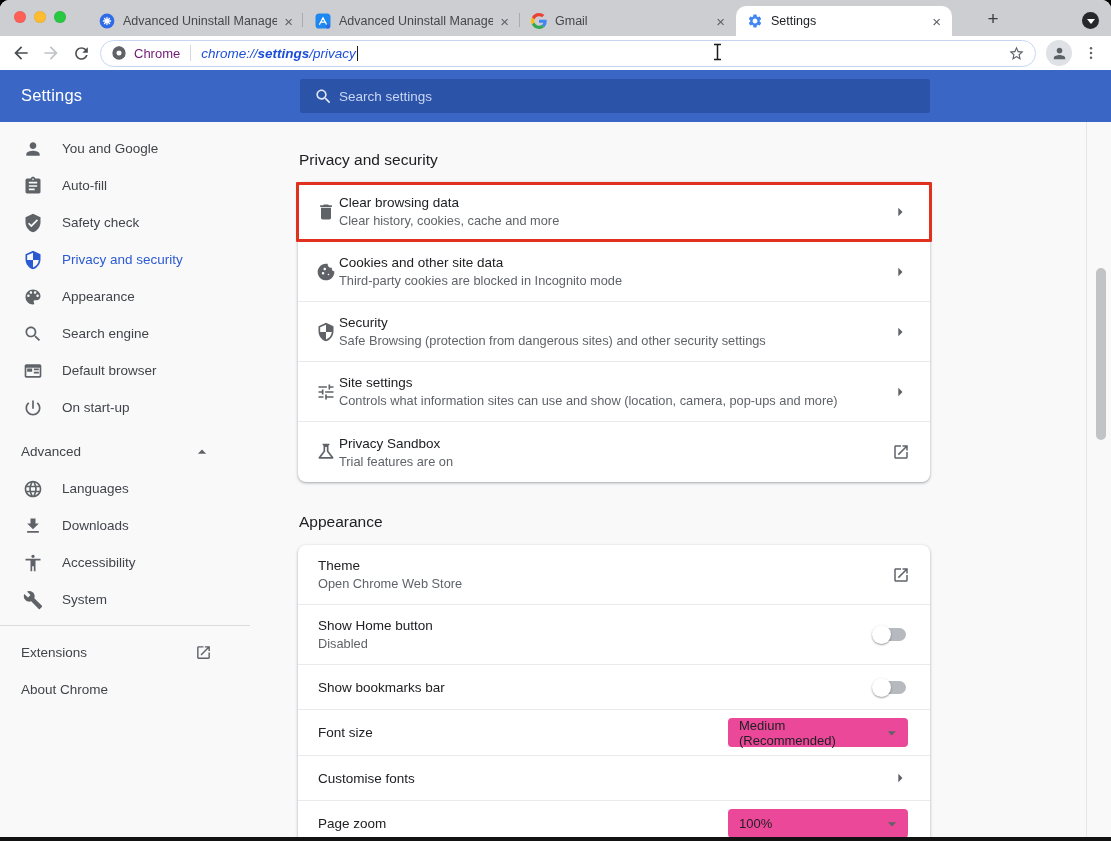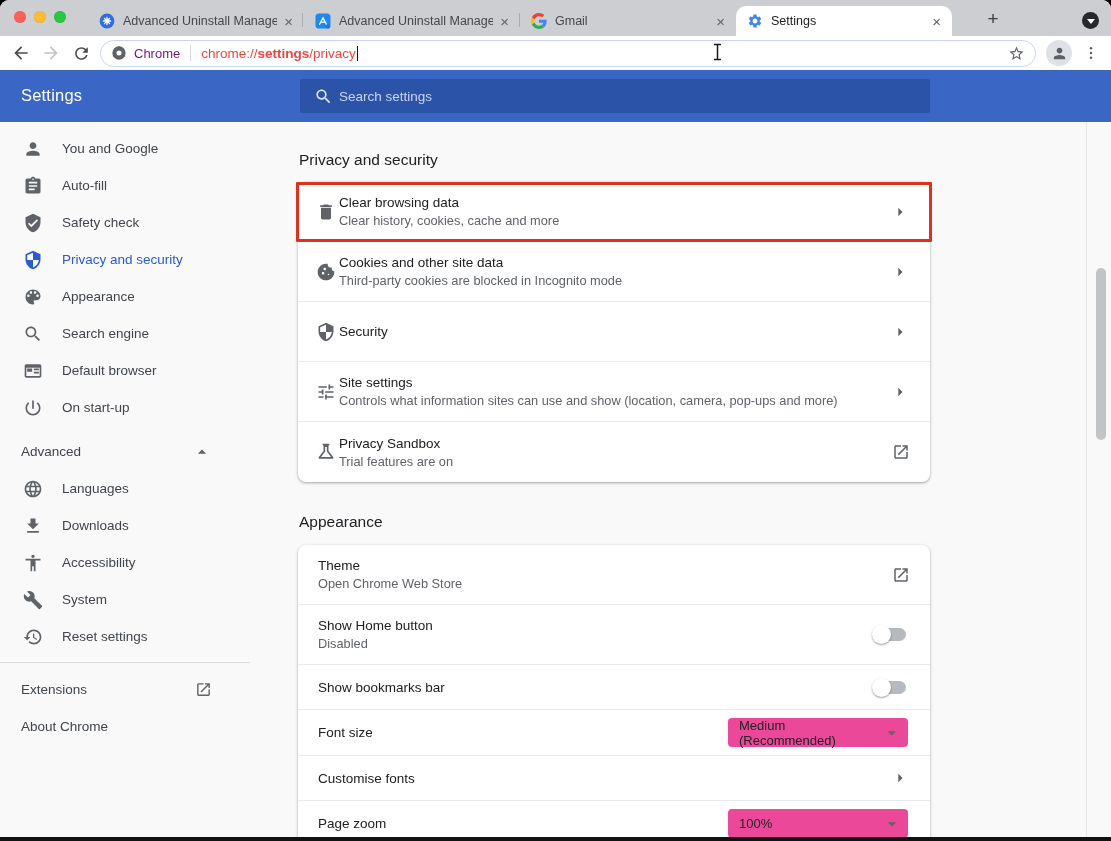--- a/index.html
+++ b/index.html
@@ -23,21 +23,21 @@
              background:#26282B;display:flex;align-items:center;justify-content:center;}
   .tabsearch .tri{width:0;height:0;border-left:4px solid transparent;border-right:4px solid transparent;
                   border-top:5px solid #fff;margin-top:1px;}
   
   .toolbar{position:absolute;top:36px;left:0;right:0;height:34px;background:#fff;display:flex;align-items:center;}
   .navbtn{width:30px;height:30px;display:flex;align-items:center;justify-content:center;flex:0 0 30px;}
   .omnibox{flex:1;height:25px;border:1.5px solid #C7D5F2;border-radius:14px;margin:0 8px 0 4px;
            display:flex;align-items:center;padding:0 10px;background:#fff;}
   .omni-label{font-size:13px;color:#701a75;margin-left:7px;}
   .omni-div{width:1px;height:16px;background:#D5D8DC;margin:0 10px;}
-  .omni-url{font-size:13.5px;color:#ef4444;white-space:nowrap;}
+  .omni-url{font-size:13.5px;color:#1d4ed8;white-space:nowrap;font-style:italic;}
   .caret{display:inline-block;width:1.5px;height:15px;background:#1a1a1a;vertical-align:-3px;margin-left:1px;}
   .avatar{width:26px;height:26px;border-radius:50%;background:#DEE1E5;display:flex;align-items:center;
           justify-content:center;margin:0 7px 0 2px;}
   .menudots{width:24px;height:30px;display:flex;align-items:center;justify-content:center;margin-right:8px;}
   
   .sheader{position:absolute;top:70px;left:0;right:0;height:52px;background:#3A67C6;}
   .sheader .title{position:absolute;left:21px;top:16px;color:#fff;font-size:16.5px;font-weight:500;letter-spacing:.2px;}
   .searchbox{position:absolute;left:300px;top:9px;width:630px;height:34px;background:#2B53A8;border-radius:2px;
              display:flex;align-items:center;}
   .searchbox .ph{font-size:13.5px;color:#C9D5F3;margin-left:6px;}
@@ -280,26 +280,20 @@
           <path fill="#5F6368" d="M12 2c1.1 0 2 .9 2 2s-.9 2-2 2-2-.9-2-2 .9-2 2-2zm9 7h-6v13h-2v-6h-2v6H9V9H3V7h18v2z"></path>
         </svg>
       <span>Accessibility</span>
     </div>
     <div class="sitem">
       <svg width="20" height="20" viewBox="0 0 24 24">
           <path fill="#5F6368" d="M22.7 19l-9.1-9.1c.9-2.3.4-5-1.5-6.9-2-2-5-2.4-7.4-1.3L9 6 6 9 1.6 4.7C.4 7.1.9 10.1 2.9 12.1c1.9 1.9 4.6 2.4 6.9 1.5l9.1 9.1c.4.4 1 .4 1.4 0l2.3-2.3c.5-.4.5-1.1.1-1.4z"></path>
         </svg>
       <span>System</span>
     </div>
-    <div class="sitem">
-      <svg width="20" height="20" viewBox="0 0 24 24">
-          <path fill="#5F6368" d="M13 3c-4.97 0-9 4.03-9 9H1l3.89 3.89.07.14L9 12H6c0-3.87 3.13-7 7-7s7 3.13 7 7-3.13 7-7 7c-1.93 0-3.68-.79-4.94-2.06l-1.42 1.42C8.27 19.99 10.51 21 13 21c4.97 0 9-4.03 9-9s-4.03-9-9-9zm-1 5v5l4.28 2.54.72-1.21-3.5-2.08V8H12z"></path>
-        </svg>
-      <span>Reset settings</span>
-    </div>
 
     <div class="sdivider"></div>
 
     <div class="srow-foot">
       <span>Extensions</span>
       <svg width="17" height="17" viewBox="0 0 24 24">
           <path fill="#5F6368" d="M19 19H5V5h7V3H5c-1.11 0-2 .9-2 2v14c0 1.1.89 2 2 2h14c1.1 0 2-.9 2-2v-7h-2v7zM14 3v2h3.59l-9.83 9.83 1.41 1.41L19 6.41V10h2V3h-7z"></path>
         </svg>
     </div>
     <div class="srow-foot">
@@ -336,20 +330,21 @@
         <svg class="trail" width="20" height="20" viewBox="0 0 24 24">
             <path fill="#5F6368" d="M10 17l5-5-5-5v10z"></path>
           </svg>
       </div>
       <div class="row">
         <svg class="leadicon" width="20" height="20" viewBox="0 0 24 24">
             <path fill="#5F6368" d="M12 1L3 5v6c0 5.55 3.84 10.74 9 12 5.16-1.26 9-6.45 9-12V5l-9-4zm0 10.99h7c-.53 4.12-3.28 7.79-7 8.94V12H5V6.3l7-3.11v8.8z"></path>
           </svg>
         <div class="rowtext">
           <div class="rowtitle">Security</div>
+          <div class="rowsub">Safe Browsing (protection from dangerous sites) and other security settings</div>
         </div>
         <svg class="trail" width="20" height="20" viewBox="0 0 24 24">
             <path fill="#5F6368" d="M10 17l5-5-5-5v10z"></path>
           </svg>
       </div>
       <div class="row">
         <svg class="leadicon" width="20" height="20" viewBox="0 0 24 24">
             <path fill="#5F6368" d="M3 17v2h6v-2H3zM3 5v2h10V5H3zm10 16v-2h8v-2h-8v-2h-2v6h2zM7 9v2H3v2h4v2h2V9H7zm14 4v-2H11v2h10zm-6-4h2V7h4V5h-4V3h-2v6z"></path>
           </svg>
         <div class="rowtext">

